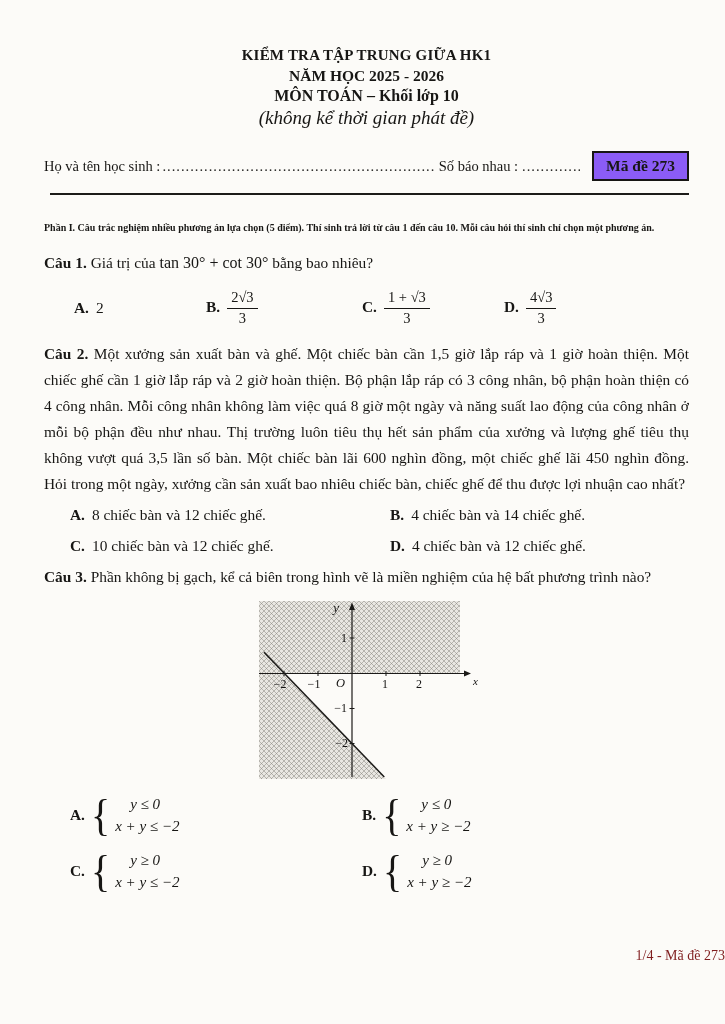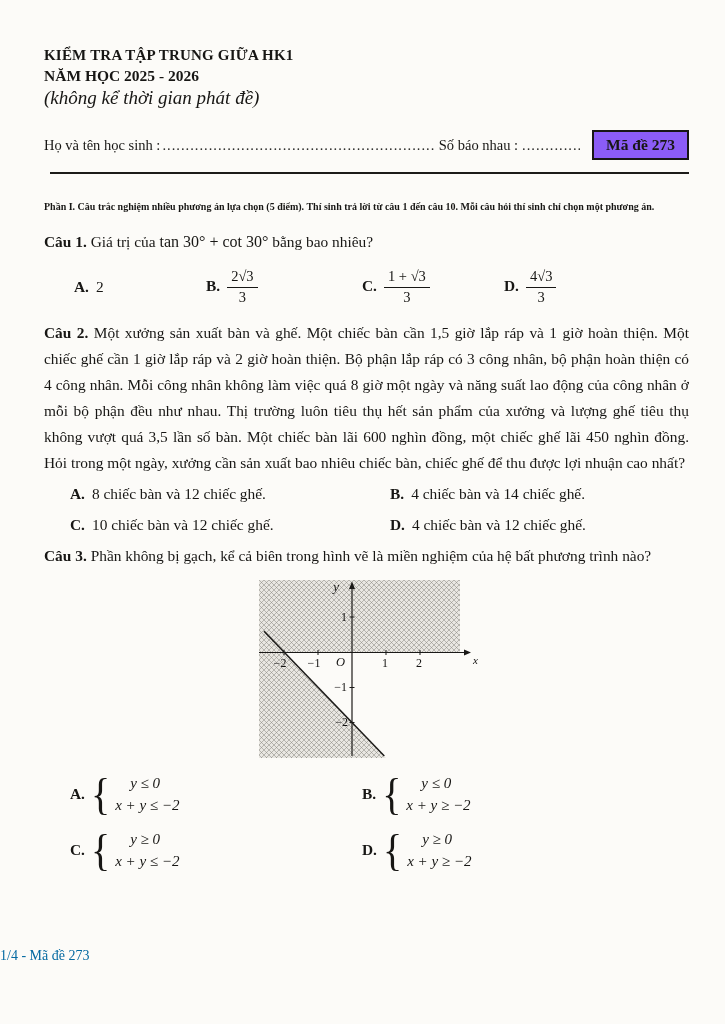--- a/index.html
+++ b/index.html
@@ -10,21 +10,21 @@
   }
   .content{padding:46px 36px 0 44px;}
 
   
   .header{display:flex;align-items:flex-start;}
   .h-left{width:305px;text-align:center;padding-top:4px;}
   .h-left .dept{font-size:15px;font-weight:bold;letter-spacing:.2px;}
   .h-left .school{font-size:15.5px;font-weight:bold;display:inline-block;
     border-bottom:1.6px solid #171614;padding-bottom:2px;margin-top:2px;}
   .h-left .note{font-style:italic;font-weight:600;font-size:14.5px;margin-top:32px;}
-  .h-right{flex:1;line-height:1.3;}
+  .h-right{flex:1;text-align:center;line-height:1.3;}
   .h-right .t1{font-weight:bold;font-size:15px;letter-spacing:.2px;}
   .h-right .t2{font-weight:bold;font-size:15.5px;}
   .h-right .t3{font-weight:bold;font-size:16px;}
   .h-right .t4{font-style:italic;font-size:13.5px;margin-top:1px;}
   .h-right .t5{font-style:italic;font-size:19px;}
 
   
   .student-row{display:flex;align-items:center;margin-top:20px;font-size:14.5px;white-space:nowrap;}
   .lbl{flex:none;}
   .dots-fill{flex:1;overflow:hidden;letter-spacing:1px;color:#2a2a28;margin:0 4px 0 2px;}
@@ -59,34 +59,35 @@
   .sys-grid{display:grid;grid-template-columns:292px 1fr;row-gap:12px;
     padding-left:26px;margin:10px 0 0 0;font-size:15.4px;}
   .sys{display:flex;align-items:center;}
   .sys .opt-label{margin-right:6px;}
   .brace{font-size:40px;font-weight:400;line-height:.8;margin-right:5px;
     transform:scaleY(1.12);display:inline-block;}
   .sys-lines{font-style:italic;font-size:15px;line-height:22px;}
   .sys-lines .l1{padding-left:15px;}
 
   
-  .footer{position:absolute;left:0;right:0;top:948px;text-align:left;font-size:14px;color:#0369a1;}
+  .footer{position:absolute;left:0;right:0;top:948px;text-align:right;font-size:14px;color:#7f1d1d;}
 
   svg text{font-family:"Liberation Serif","DejaVu Serif",serif;fill:#141312;}
 </style>
 </head>
 <body>
 
 <div class="page">
   <div class="content">
 
     <div class="header">
       <div class="h-right">
         <div class="t1">KIỂM TRA TẬP TRUNG GIỮA HK1</div>
         <div class="t2">NĂM HỌC 2025 - 2026</div>
+        <div class="t3">MÔN TOÁN  – Khối lớp 10</div>
         <div class="t5">(không kể thời gian phát đề)</div>
       </div>
     </div>
 
     <div class="student-row">
       <span class="lbl">Họ và tên học sinh :</span>
       <span class="dots-fill">................................................................................</span>
       <span class="lbl">Số báo nhau :</span>
       <span class="dots-fixed">........................</span>
       <span class="code-box">Mã đề 273</span>

